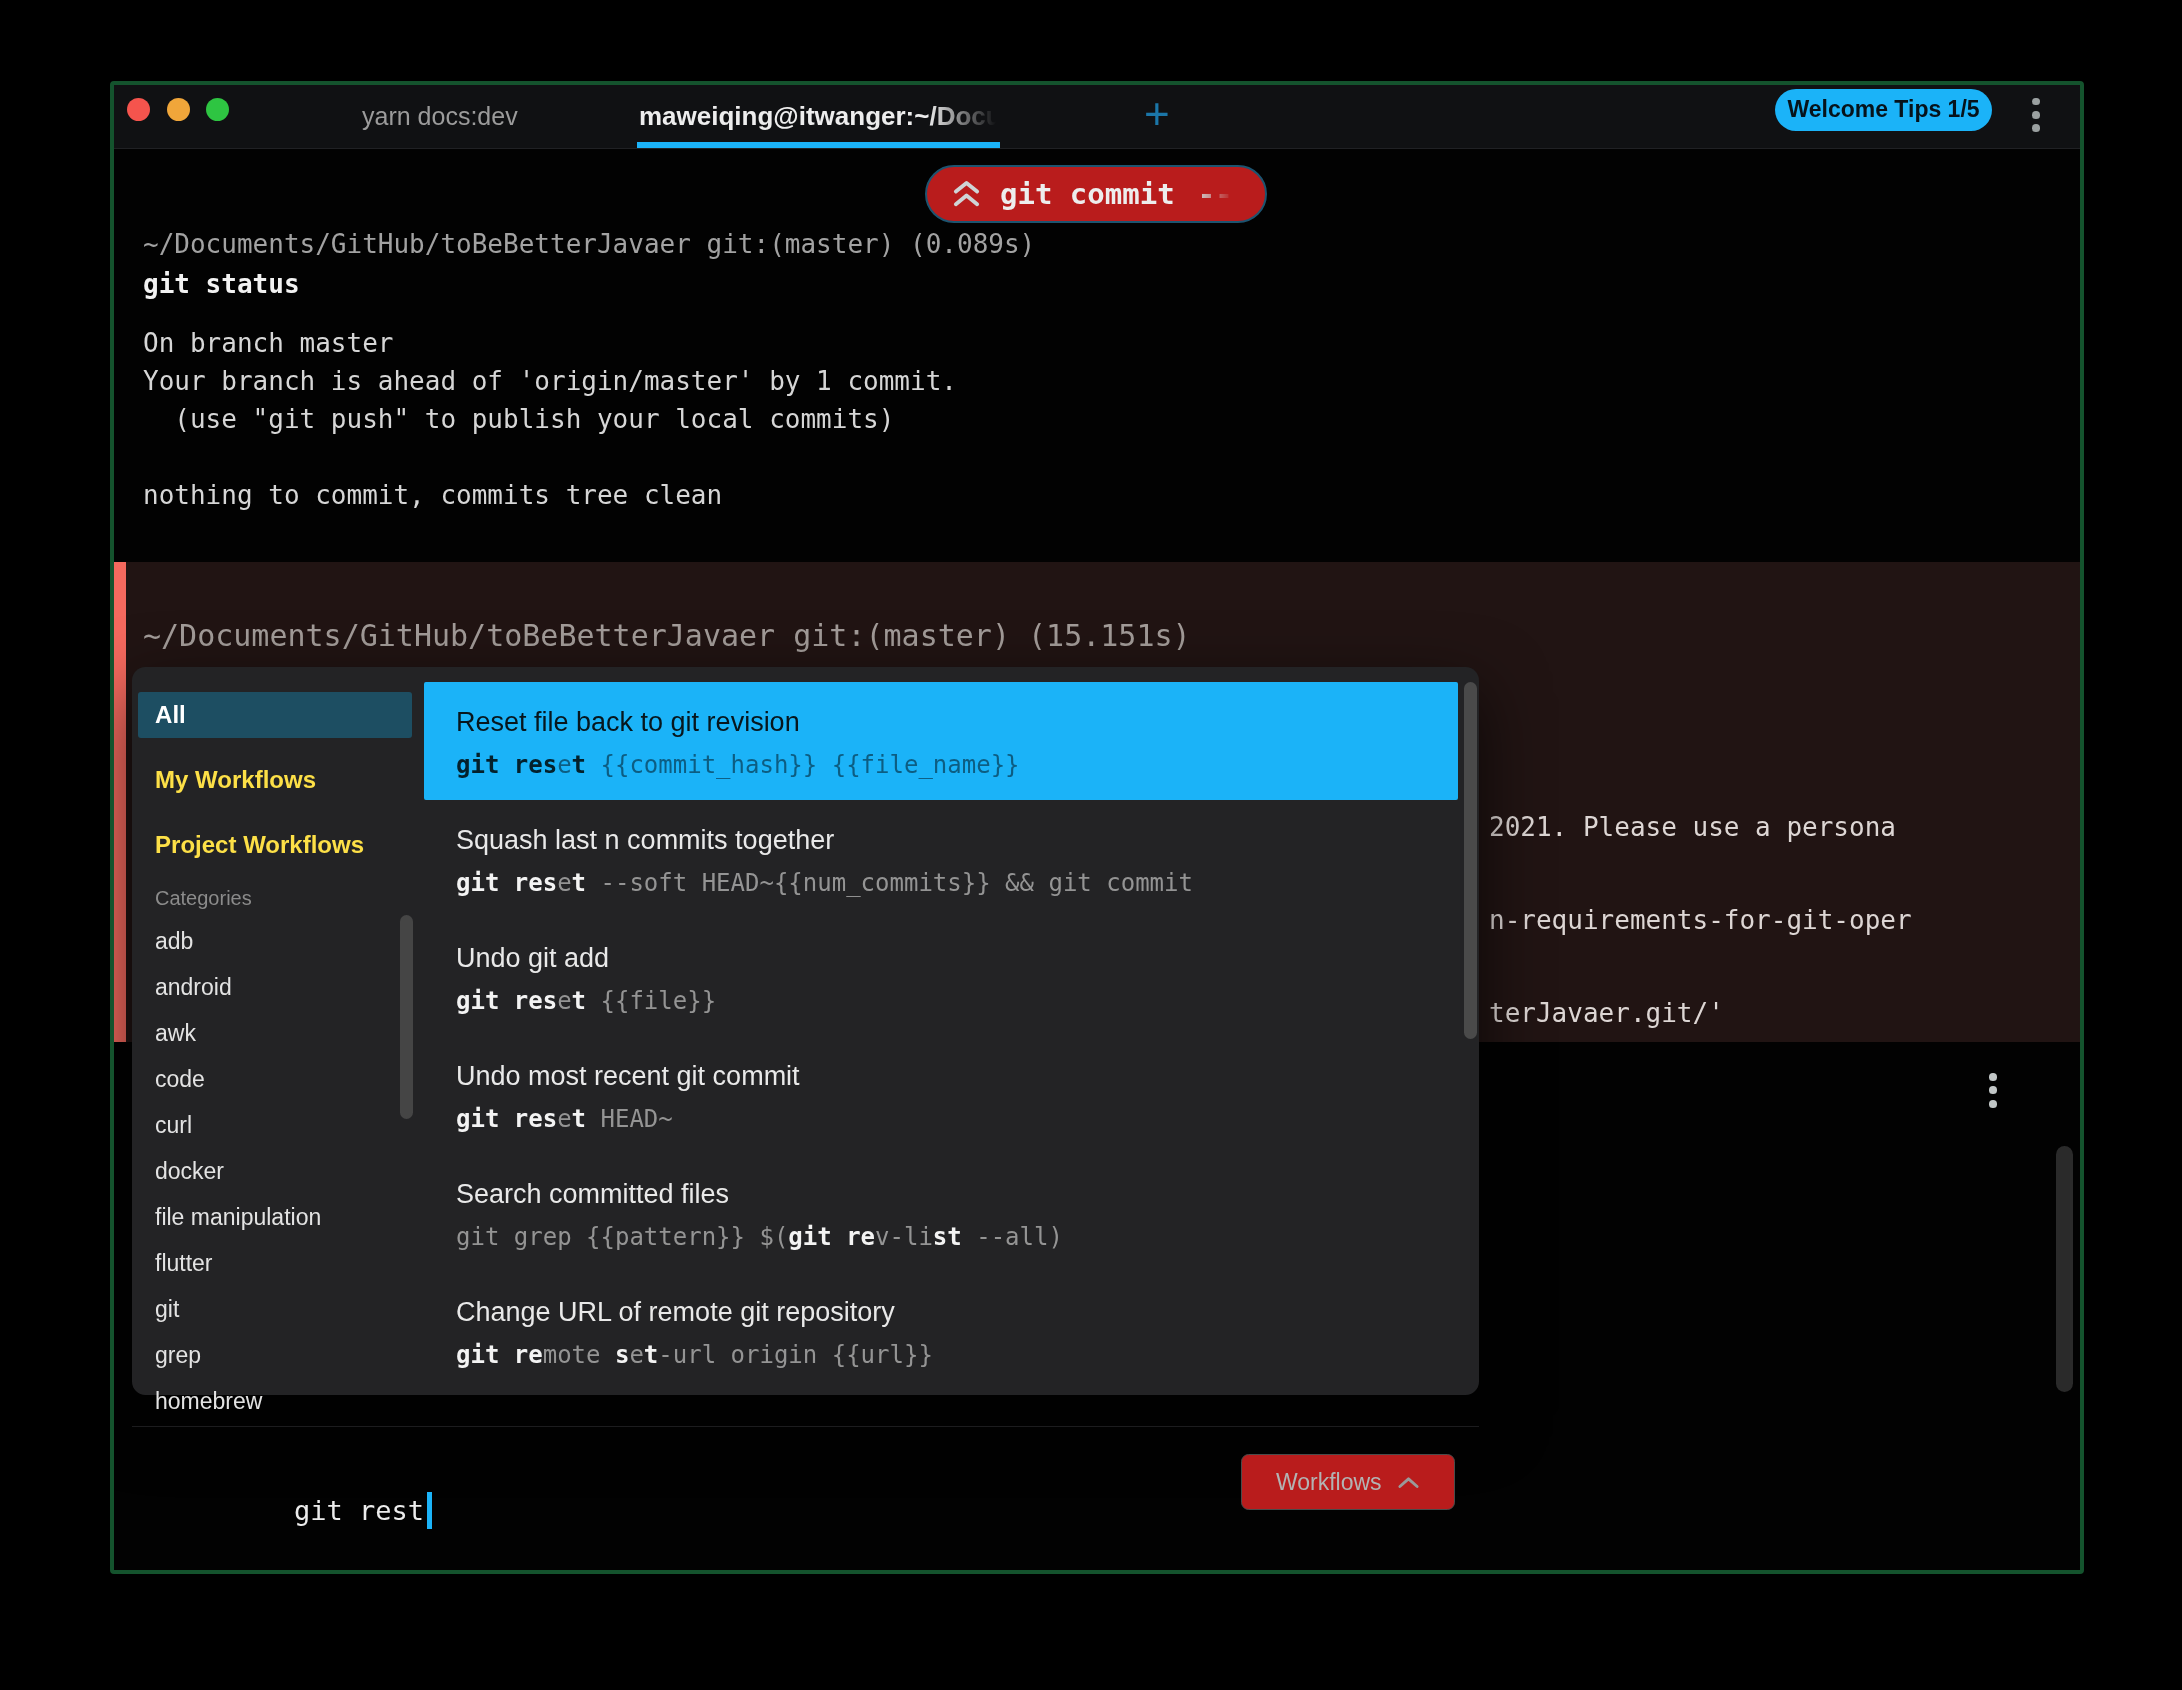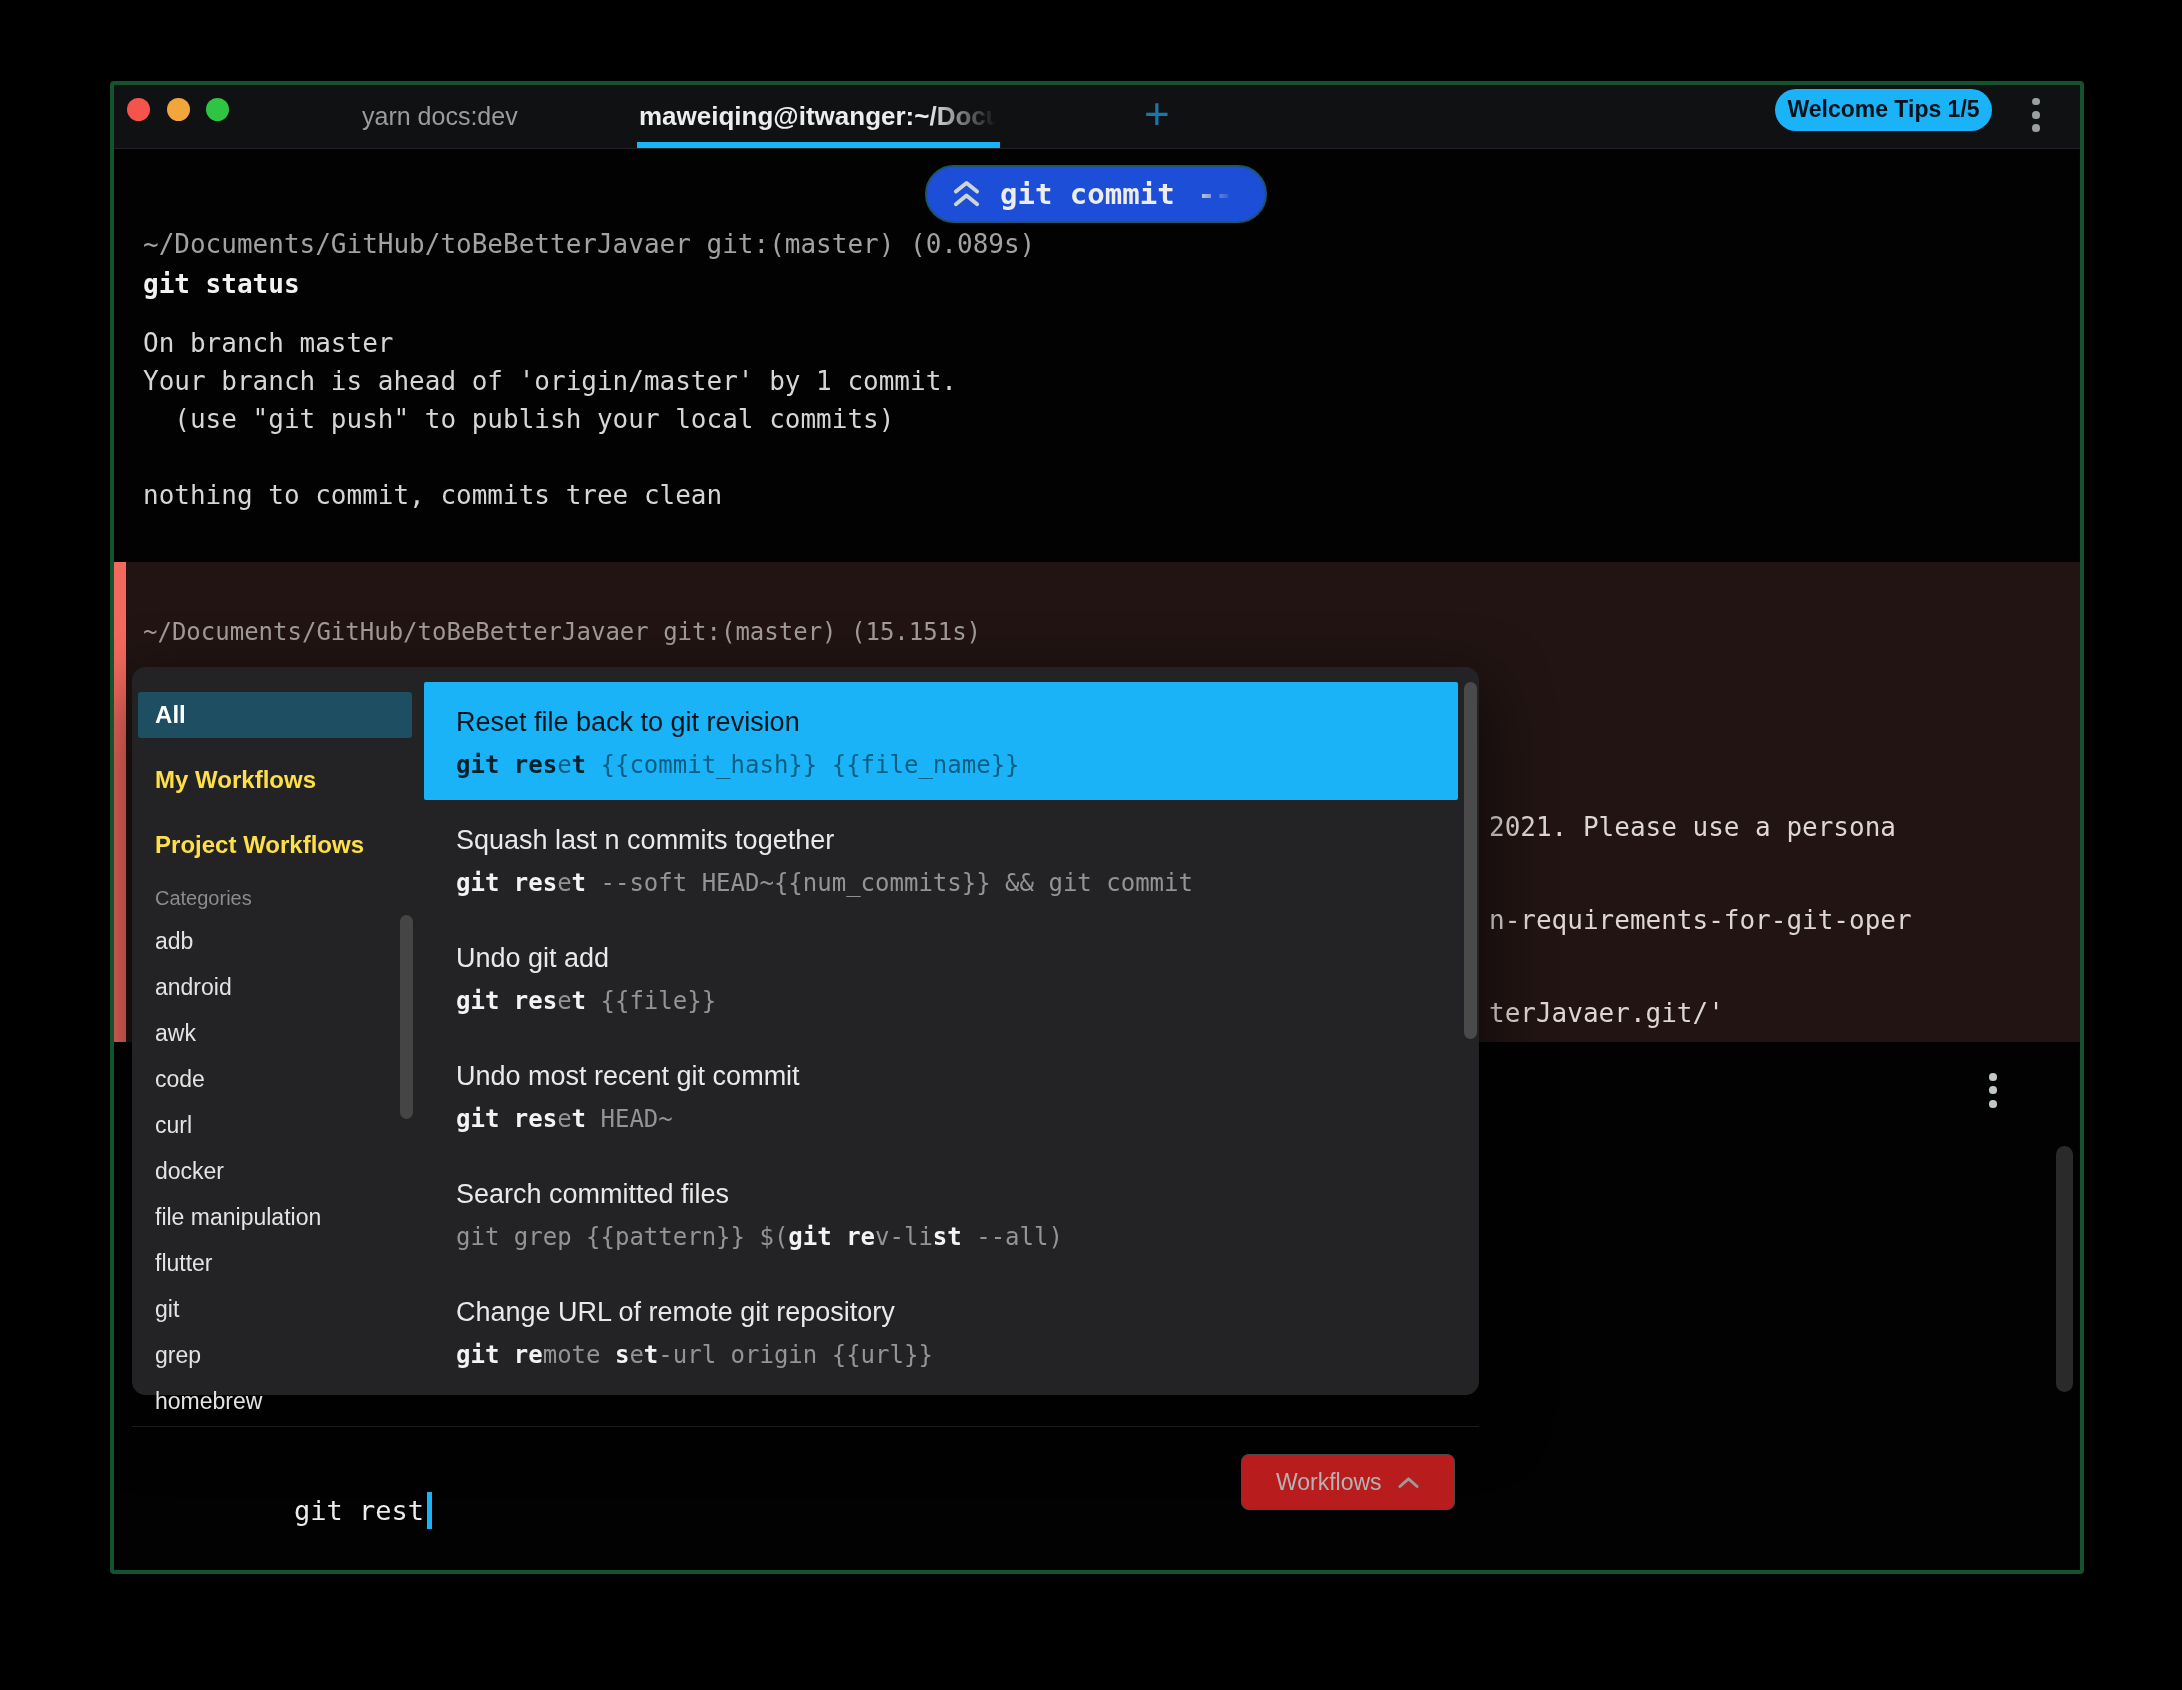--- a/index.html
+++ b/index.html
@@ -28,37 +28,37 @@
           border-radius:22px;color:#06131b;font-weight:bold;font-size:23px;
           display:flex;align-items:center;justify-content:center;}
   .kebab{display:flex;flex-direction:column;align-items:center;gap:5.8px;}
   .kebab i{width:7.7px;height:7.7px;border-radius:50%;background:#9aa0a0;display:block;}
   .kebab-top{position:absolute;left:1918px;top:12.5px;}
   .kebab-main{position:absolute;left:1875px;top:988px;}
   .kebab-main i{background:#c2c7c7;width:7.7px;height:7.7px;}
 
   
   .cmd-pill{position:absolute;left:811px;top:80px;width:342px;height:58px;box-sizing:border-box;
-          border:2.9px solid #1d5470;border-radius:30px;background:#1d4ed8;
+          border:2.9px solid #1d5470;border-radius:30px;background:#b91c1c;
           display:flex;align-items:center;padding:0 25px;gap:19px;z-index:5;}
   .cmd-pill .txt{font-weight:bold;font-size:29px;color:#ededed;white-space:pre;}
   .cmd-pill .fade{background:linear-gradient(90deg,#cfcfcf,rgba(20,20,20,0));
           -webkit-background-clip:text;background-clip:text;color:transparent;font-weight:bold;font-size:29px;}
 
   
   .block1{position:absolute;left:29px;top:140px;font-size:26px;line-height:38px;}
   .prompt{color:#a2a2a2;white-space:pre;}
   .typed-cmd{font-weight:bold;color:#f2f2f2;margin-top:1.9px;white-space:pre;}
   .out{margin-top:21px;color:#d6d6d6;}
   .tline{white-space:pre;}
 
   
   .block2{position:absolute;left:0;top:477px;width:1966px;height:480px;background:var(--error-bg);}
   .accent-bar{position:absolute;left:0;top:0;width:11.5px;height:100%;background:var(--error-accent);}
-  .b2prompt{position:absolute;left:29px;top:56px;color:#a39c99;font-size:24px;white-space:pre;}
+  .b2prompt{position:absolute;left:29px;top:56px;color:#a39c99;font-size:30px;white-space:pre;}
   .frag{position:absolute;left:1375px;color:#ddd6d4;font-size:26px;white-space:pre;}
 
   
   .main-scroll{position:absolute;left:1942px;top:1061px;width:17.3px;height:246px;
           background:#2a2a2a;border-radius:8.6px;}
 
   
   .palette{position:absolute;left:18px;top:582px;width:1347px;height:728px;background:var(--palette-bg);
           border-radius:13.4px;box-shadow:0 23px 67px rgba(0,0,0,.65);z-index:4;}
   .sidebar{position:absolute;left:0;top:0;width:288px;height:100%;padding-top:25px;box-sizing:border-box;}

